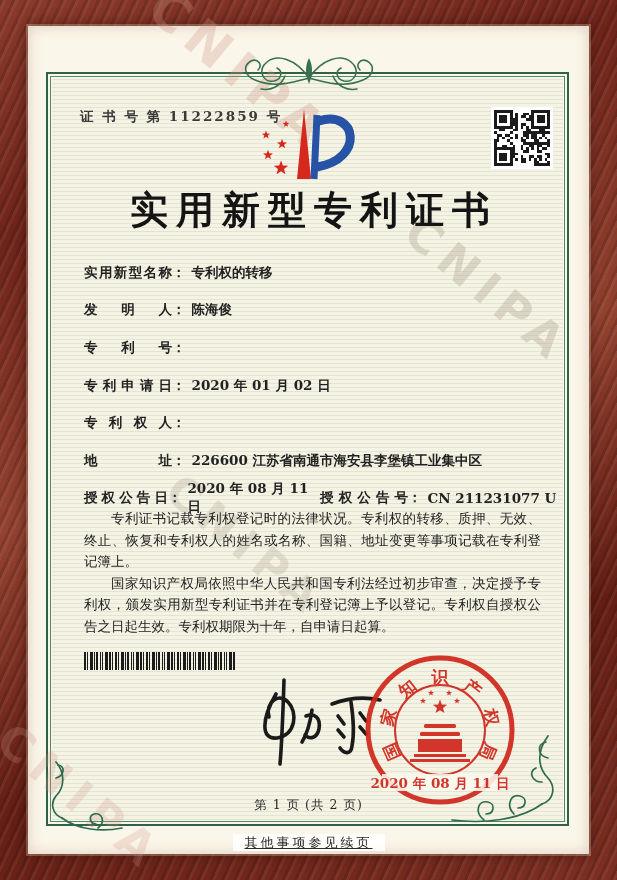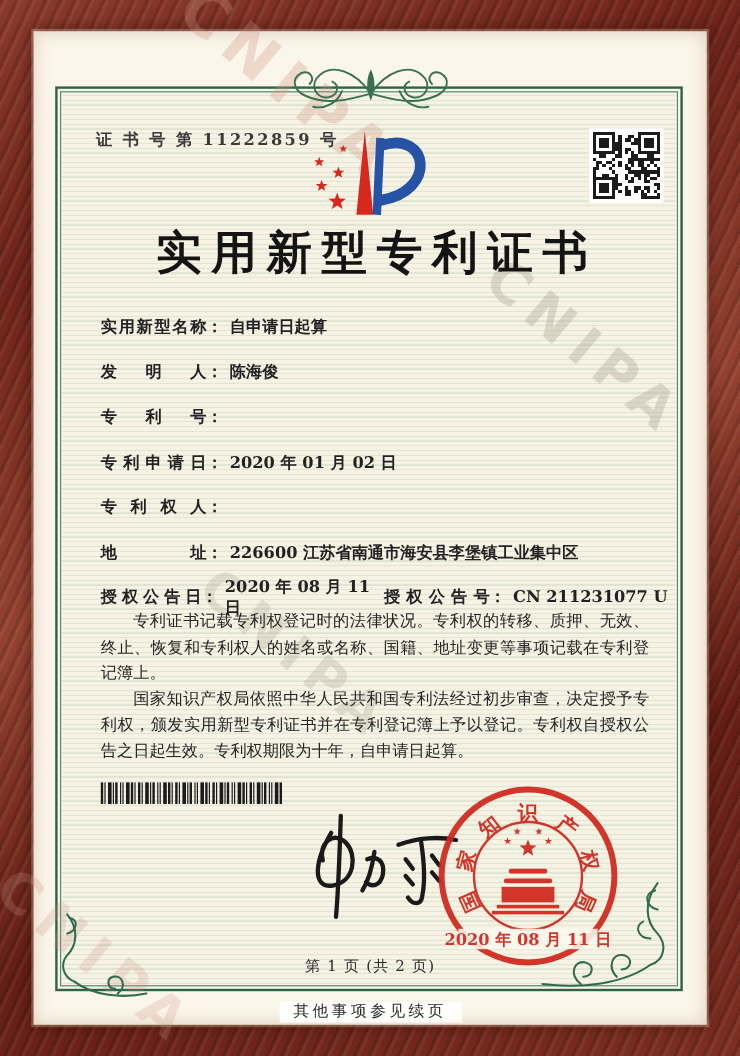--- a/index.html
+++ b/index.html
@@ -52,21 +52,21 @@
   .barcode div{background:#1b1b1b;}
 
   .director{position:absolute;left:84px;top:703px;font-size:15px;font-weight:700;color:#1c1c1c;}
   .director div{margin-bottom:12px;letter-spacing:2px;}
   .signature{position:absolute;left:252px;top:672px;}
   .seal{position:absolute;left:360px;top:650px;}
 
   .page-num{position:absolute;left:0;right:0;top:797px;text-align:center;font-size:12.5px;
             color:#2a2a2a;letter-spacing:1px;}
   .continuation{position:absolute;left:0;right:0;top:834px;text-align:center;font-size:13px;color:#2a2a2a;}
-  .continuation span{background:rgba(255,255,255,.85);padding:1px 12px;letter-spacing:3px;}
+  .continuation span{background:rgba(255,255,255,.85);padding:1px 12px;letter-spacing:3px;text-decoration:underline;}
 </style>
 </head>
 <body>
 
 <div class="page">
   <div class="frame"></div>
   <div class="paper"></div>
 
   <div class="border-outer">
     <div class="border-inner">
@@ -360,21 +360,21 @@
       <rect x="19" y="20" width="1" height="1" fill="#1b1b1b"></rect>
       <rect x="20" y="20" width="1" height="1" fill="#1b1b1b"></rect>
     </svg>
 
   <div class="title">实用新型专利证书</div>
 
   <div class="fields">
     <div class="frow">
         <span class="flabel">实用新型名称</span>
         <span class="fcolon">：</span>
-        <span>自申请日起算</span>
+        <span>专利权的转移</span>
       </div>
     <div class="frow">
         <span class="flabel">发明人</span>
         <span class="fcolon">：</span>
         <span>陈海俊</span>
       </div>
     <div class="frow">
         <span class="flabel">专利号</span>
         <span class="fcolon">：</span>
       </div>

